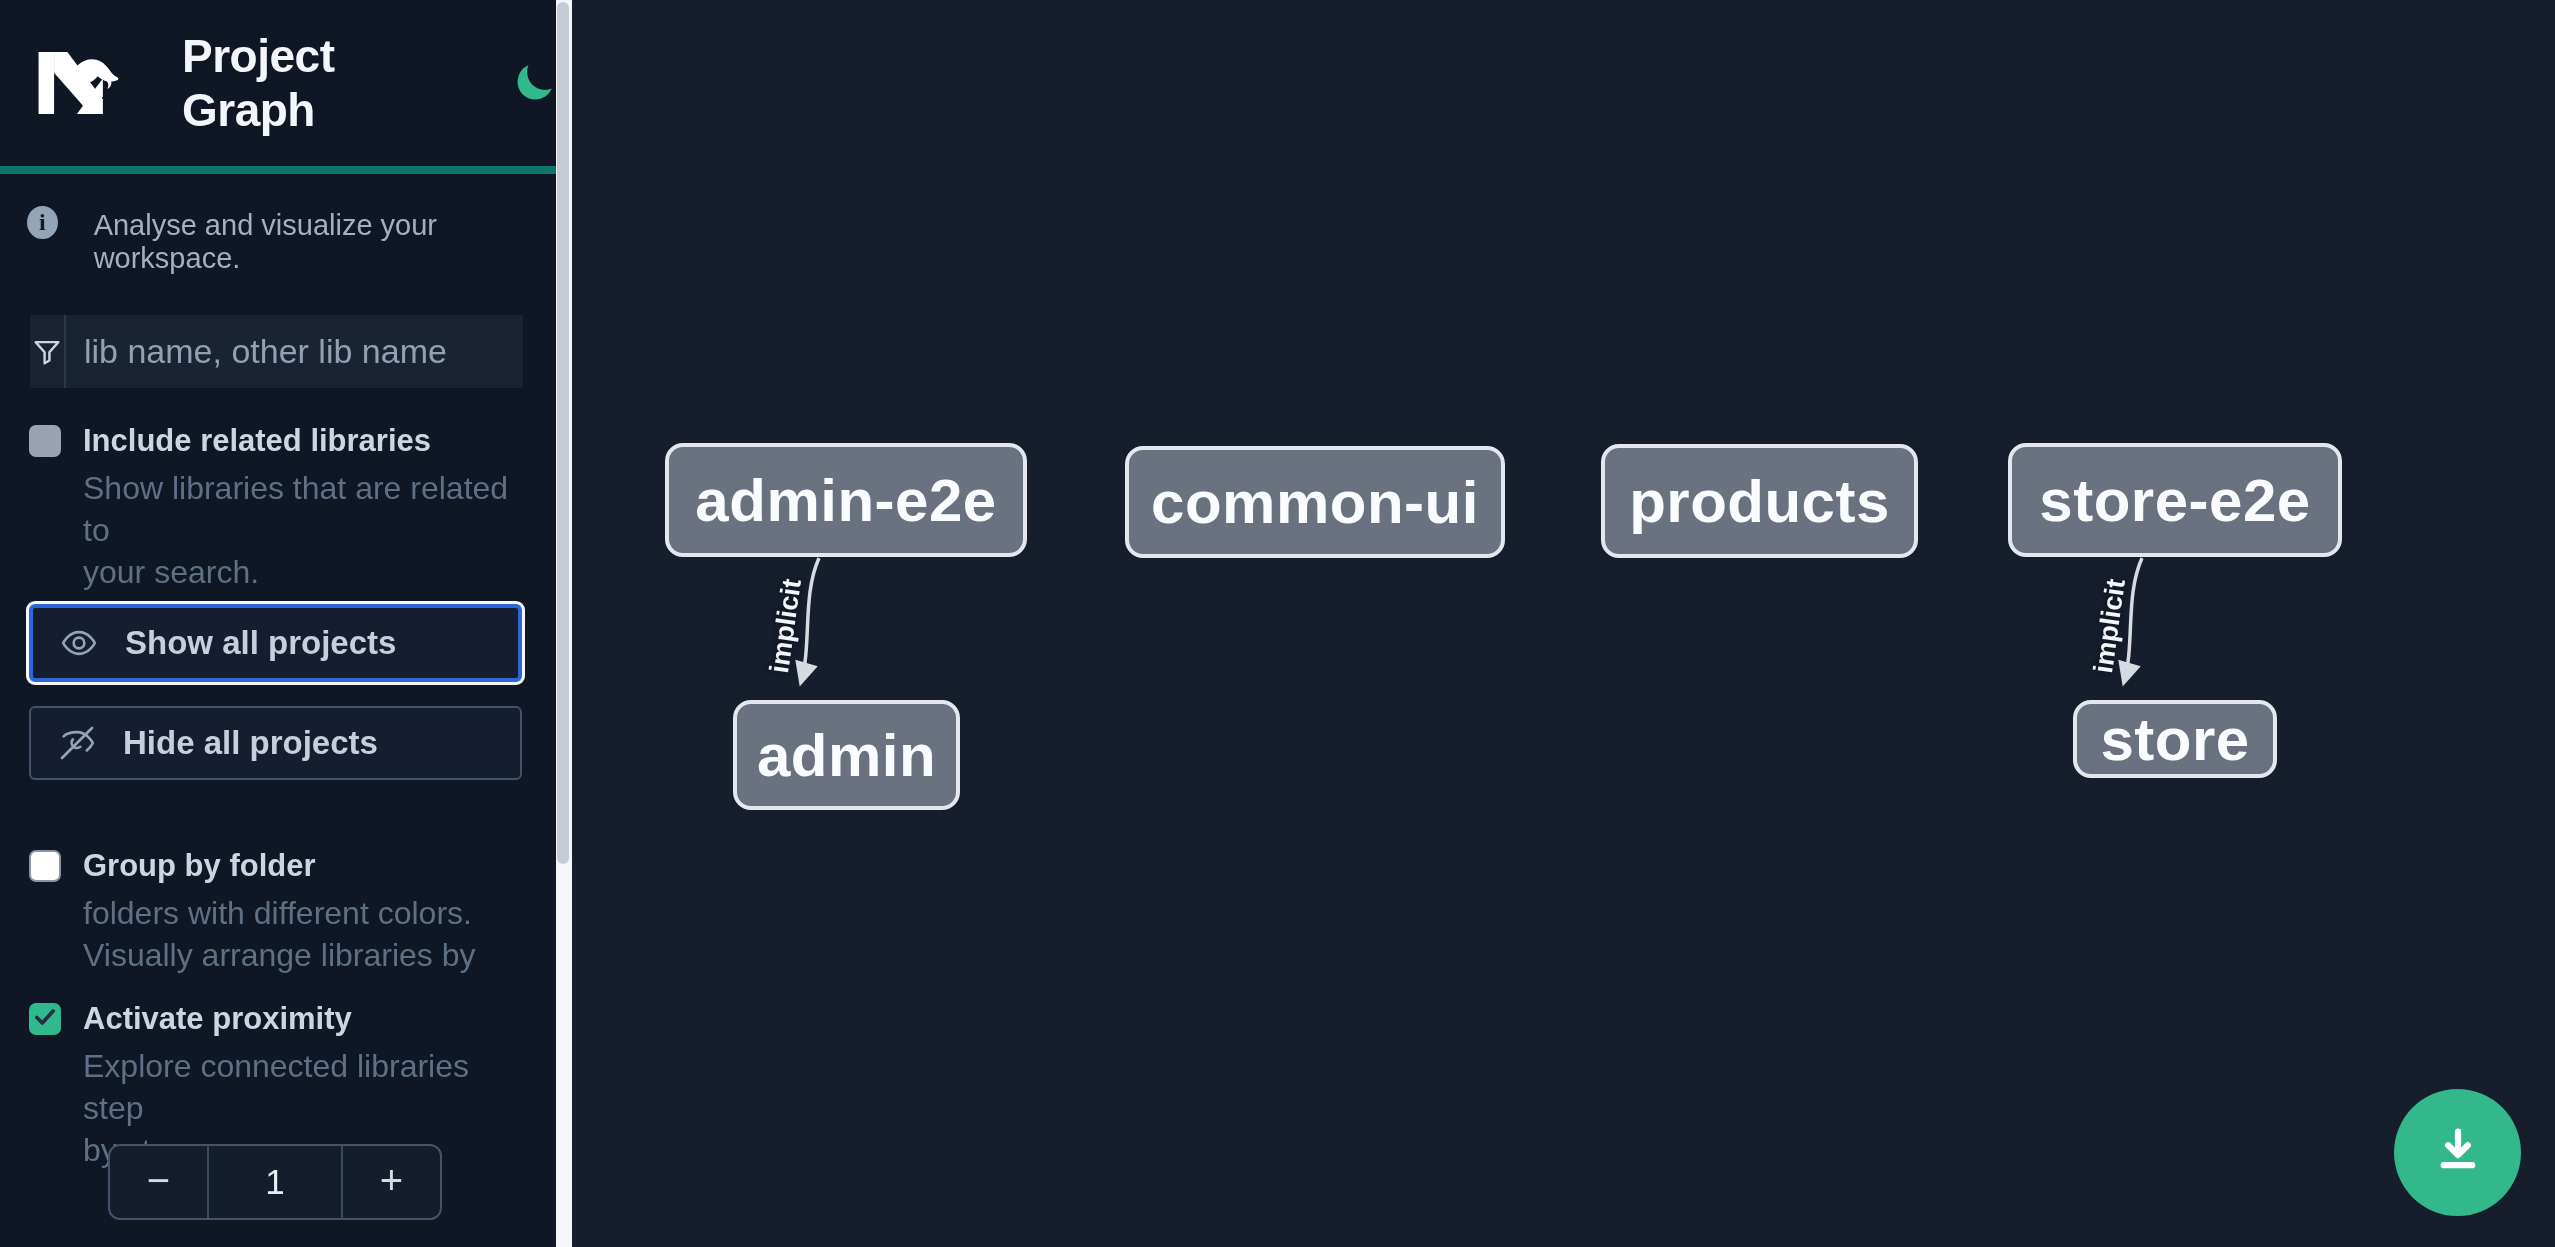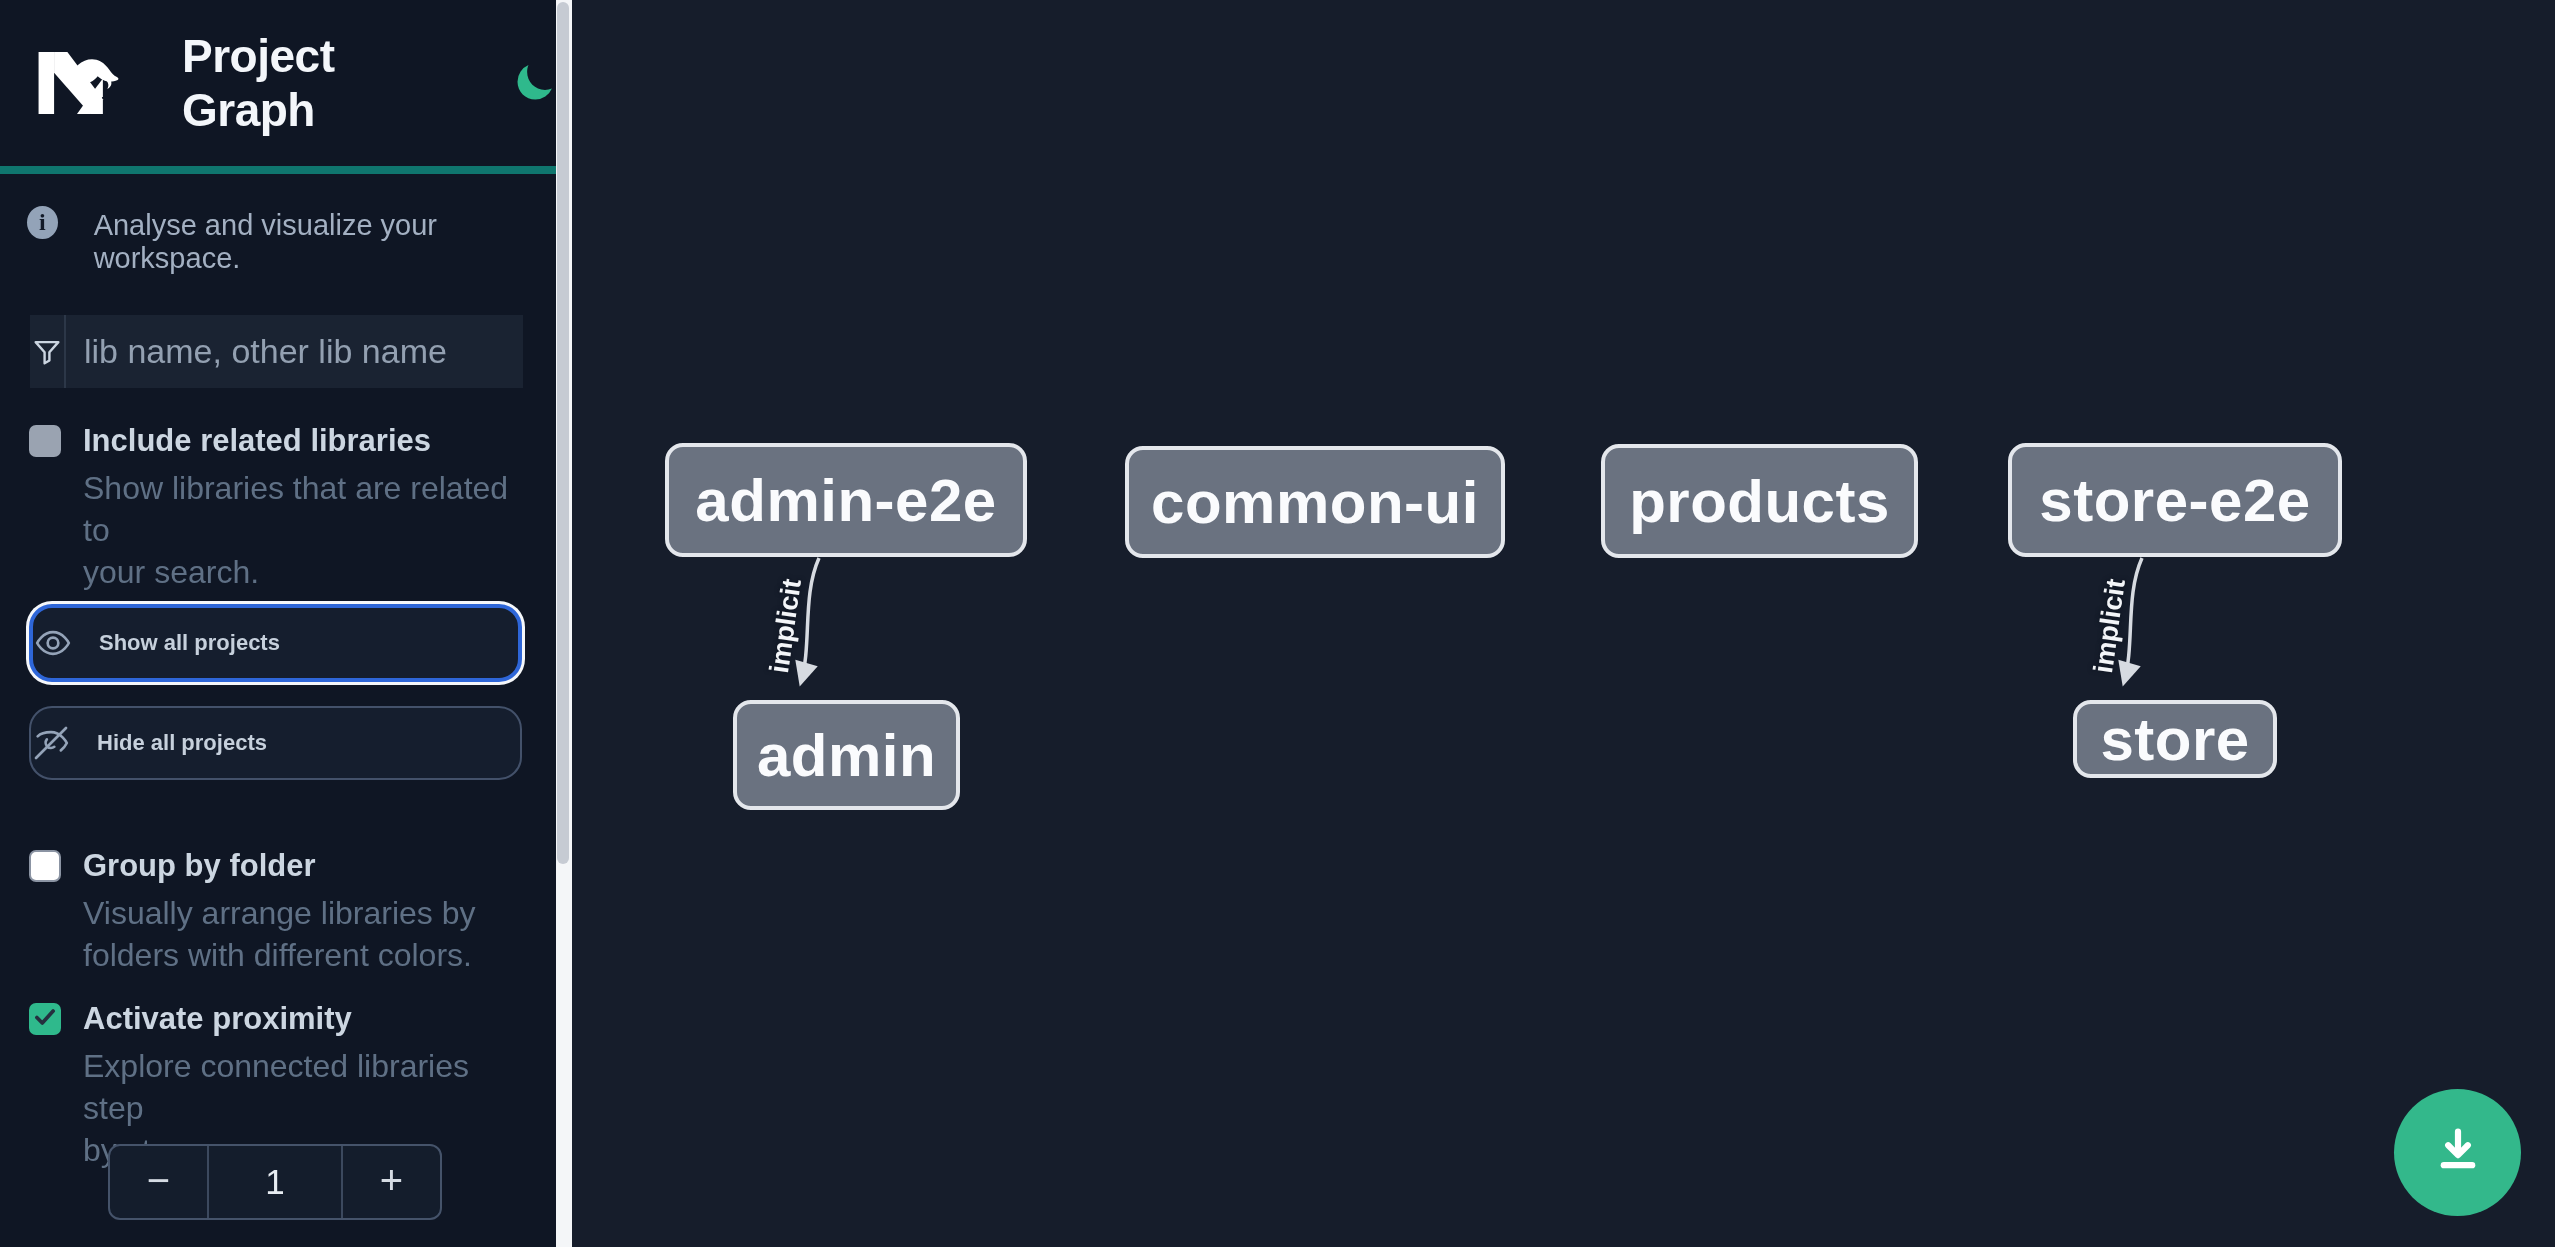--- a/index.html
+++ b/index.html
@@ -94,25 +94,25 @@
   .checkbox.gray { background:#9aa3b1; }
   .checkbox.white { background:#ffffff; border:2px solid #8b94a3; }
   .checkbox.green { background:#2fb98c; display:flex; align-items:center; justify-content:center; }
   .toggle-text { margin-left:54px; }
   .sb-label { font-size:31px; font-weight:700; color:#ccd6e1; cursor:pointer; }
   .sb-desc { font-size:32px; color:#5f7085; line-height:42px; margin-top:8px; }
 
   .sb-btn {
     position:absolute; left:29px; width:493px; height:74px;
     background:#151e2e;
-    border:2px solid #43516a; border-radius:23px;
+    border:2px solid #43516a; border-radius:6px;
     display:flex; align-items:center;
     font-family:"Liberation Sans", sans-serif;
-    font-size:22px; font-weight:700; color:#c6d0dc;
-    cursor:pointer; text-align:left;
+    font-size:33px; font-weight:700; color:#c6d0dc;
+    cursor:pointer; padding-left:26px; text-align:left;
   }
   .sb-btn .btn-icon { width:42px; display:flex; align-items:center; }
   .sb-btn .btn-label { margin-left:24px; }
   #btn-show-all {
     top:604px; height:78px;
     border:4px solid #2e66d8;
     box-shadow:0 0 0 3px #f5f7fa;
   }
   #btn-hide-all { top:706px; }
 
@@ -245,22 +245,22 @@
       </svg>
     </span>
     <span class="btn-label">Hide all projects</span>
   </button>
 
   <div class="toggle-row" style="top:848px;">
     <div class="checkbox white"></div>
     <div class="toggle-text">
       <div class="sb-label">Group by folder</div>
       <div class="sb-desc">
+        <div>folders with different colors.</div>
         <div>Visually arrange libraries by</div>
-        <div>folders with different colors.</div>
       </div>
     </div>
   </div>
 
   <div class="toggle-row" style="top:1001px;">
     <div class="checkbox green">
       <span>
         <svg viewBox="0 0 24 24" width="26" height="26" fill="none" stroke="#25303f" stroke-width="3.4" stroke-linecap="round" stroke-linejoin="round">
           <path d="M4.5 12.5 l5 5 L19.5 6.5"></path>
         </svg>

